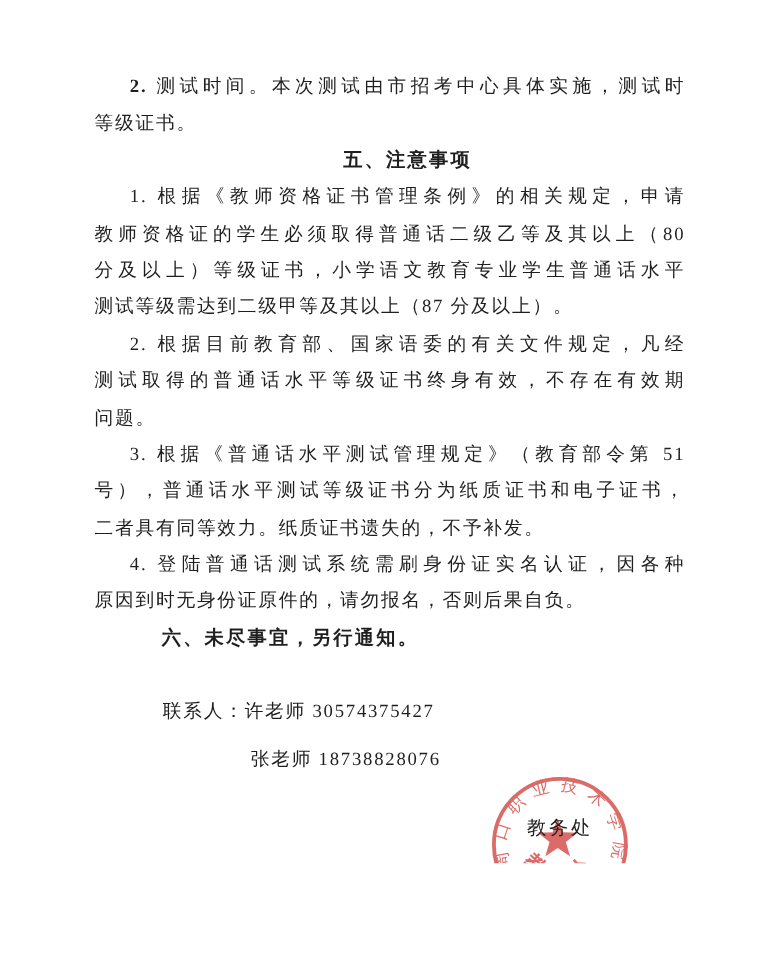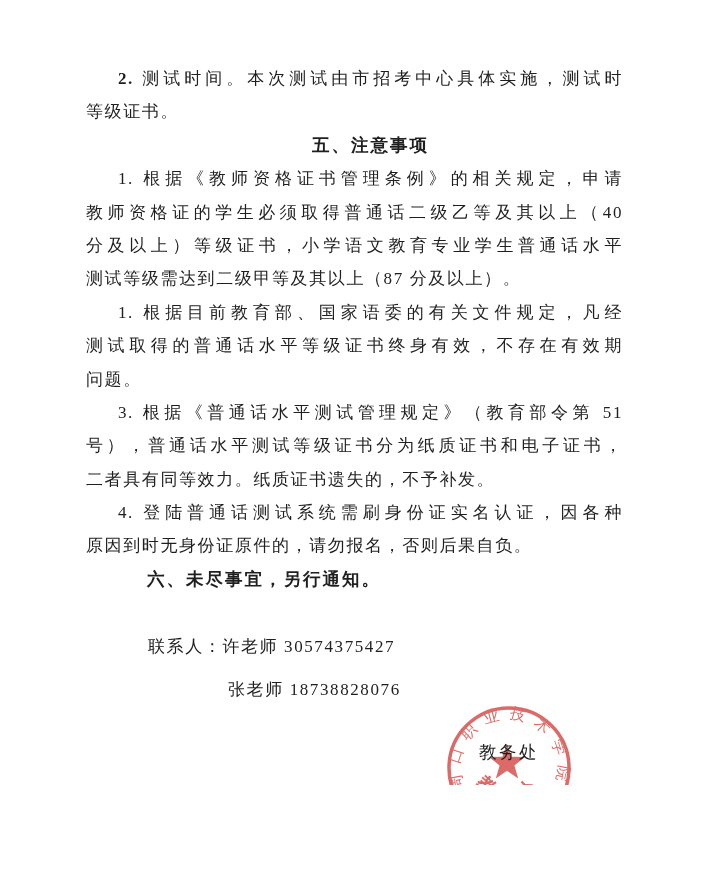--- a/index.html
+++ b/index.html
@@ -62,24 +62,24 @@
 </head>
 <body>
 
 <div class="page">
 
   <div class="doc" id="doc-body">
       <div class="line justify" style="text-indent: 32px;"><b>2.</b> 测试时间。本次测试由市招考中心具体实施，测试时</div>
       <div class="line">等级证书。</div>
       <div class="line heading" style="text-indent: 32px; text-align: center;">五、注意事项</div>
       <div class="line justify" style="text-indent: 32px;">1. 根据《教师资格证书管理条例》的相关规定，申请</div>
-      <div class="line justify">教师资格证的学生必须取得普通话二级乙等及其以上（40</div>
+      <div class="line justify">教师资格证的学生必须取得普通话二级乙等及其以上（80</div>
       <div class="line justify">分及以上）等级证书，小学语文教育专业学生普通话水平</div>
       <div class="line">测试等级需达到二级甲等及其以上（87 分及以上）。</div>
-      <div class="line justify" style="text-indent: 32px;">1. 根据目前教育部、国家语委的有关文件规定，凡经</div>
+      <div class="line justify" style="text-indent: 32px;">2. 根据目前教育部、国家语委的有关文件规定，凡经</div>
       <div class="line justify">测试取得的普通话水平等级证书终身有效，不存在有效期</div>
       <div class="line">问题。</div>
       <div class="line justify" style="text-indent: 32px;">3. 根据《普通话水平测试管理规定》（教育部令第 51</div>
       <div class="line justify">号），普通话水平测试等级证书分为纸质证书和电子证书，</div>
       <div class="line">二者具有同等效力。纸质证书遗失的，不予补发。</div>
       <div class="line justify" style="text-indent: 32px;">4. 登陆普通话测试系统需刷身份证实名认证，因各种</div>
       <div class="line">原因到时无身份证原件的，请勿报名，否则后果自负。</div>
       <div class="line heading" style="text-indent: 61px;">六、未尽事宜，另行通知。</div>
       <div class="line">&nbsp;</div>
       <div class="line" style="text-indent: 62px;">联系人：许老师 30574375427</div>

